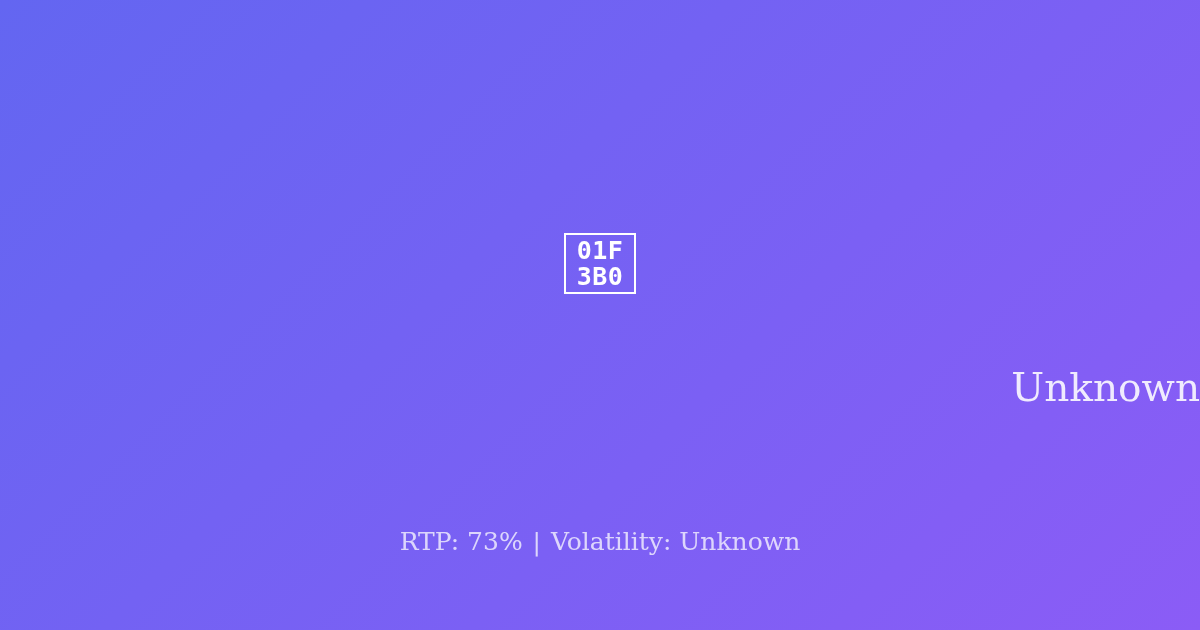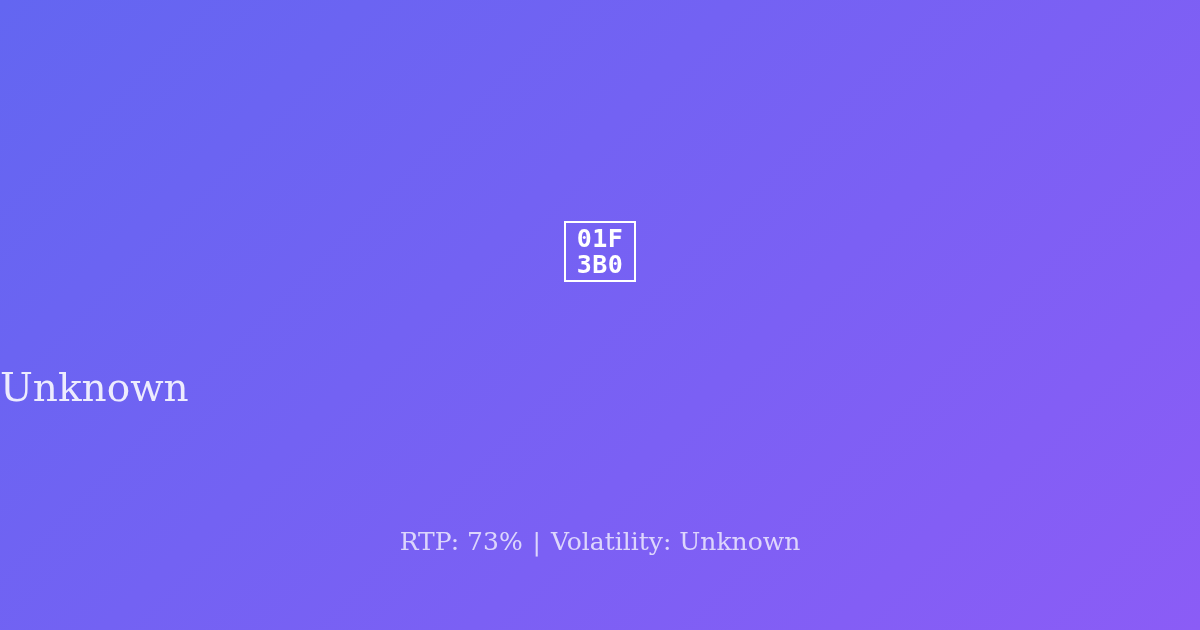--- a/index.html
+++ b/index.html
@@ -35,21 +35,21 @@
     height: 630px;
     display: flex;
     flex-direction: column;
     align-items: center;
     justify-content: flex-start;
     pointer-events: none;
   }
 
   .game-title {
     position: absolute;
-    top: 224px;
+    top: 236px;
     left: 0;
     width: 1200px;
     text-align: left;
     font-family: "DejaVu Serif", "Liberation Serif", serif;
     font-weight: 700;
     font-size: 74px;
     line-height: 90px;
     color: #FFFFFF;
     letter-spacing: 0px;
     white-space: nowrap;
@@ -88,21 +88,21 @@
   .title-text {
     display: inline-block;
   }
 
   
   .game-subtitle {
     position: absolute;
     top: 363px;
     left: 0;
     width: 1200px;
-    text-align: left;
+    text-align: right;
     font-family: "DejaVu Serif", "Liberation Serif", serif;
     font-weight: 400;
     font-size: 39px;
     line-height: 50px;
     color: rgba(255, 255, 255, 0.88);
     white-space: nowrap;
   }
 
   
   .game-meta {

